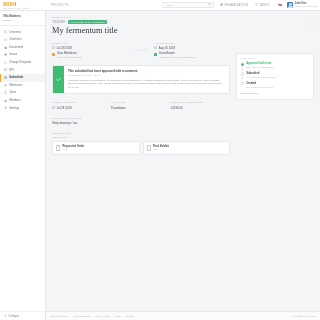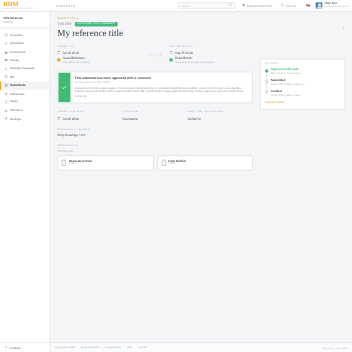--- a/index.html
+++ b/index.html
@@ -348,21 +348,21 @@
         <div class="kebab">⋮</div>
         <div class="mainpad">
 
           <div class="mcol">
 
             <div class="crumb">Submittals</div>
             <div class="titlerow">
               <span class="refno">766389</span>
               <span class="statbadge">Approved with comment</span>
             </div>
-            <div class="bigtitle">My reference title</div>
+            <div class="bigtitle">My fermentum title</div>
 
             <div class="approw">
               <div class="appcol">
                 <div class="lbl">Submit by</div>
                 <div class="dateline">
                   <span>
                     <svg viewBox="0 0 16 16" width="3.2" height="3.2">
                         <rect x="2" y="3.4" width="12" height="11" rx="1" fill="#8d9399"></rect>
                         <rect x="3.4" y="6" width="9.2" height="7" fill="#fff"></rect>
                         <rect x="4.4" y="1.6" width="1.4" height="3" fill="#8d9399"></rect>

